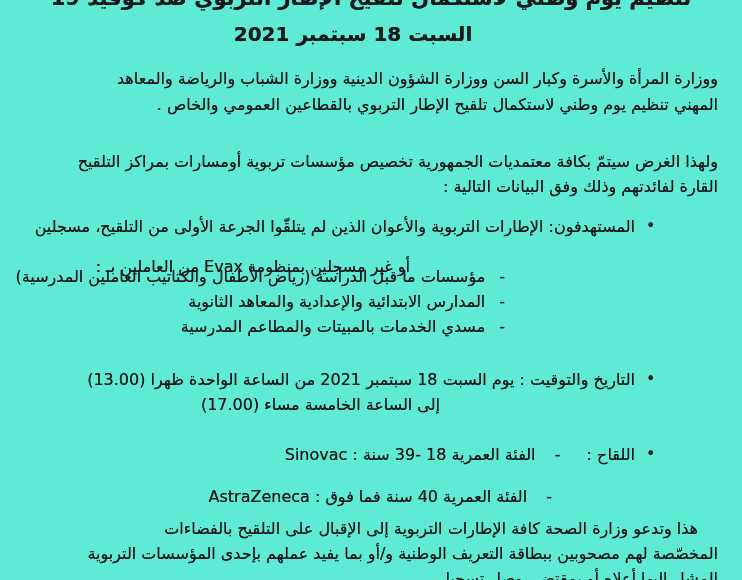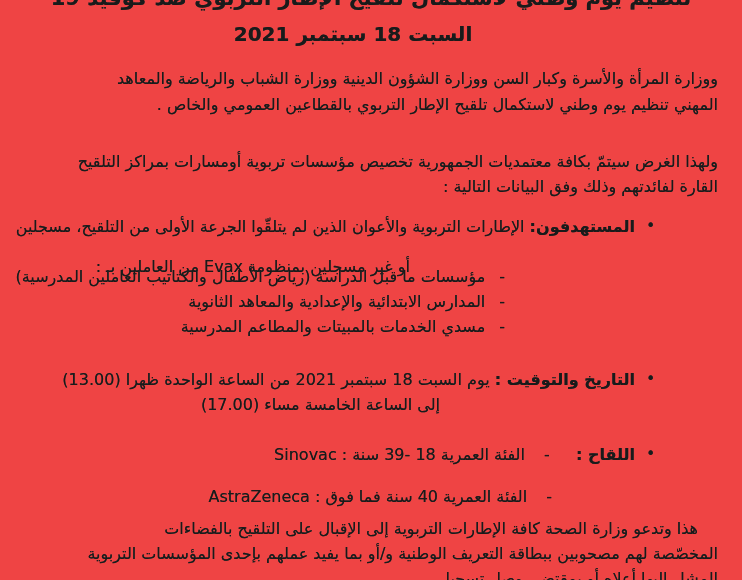--- a/index.html
+++ b/index.html
@@ -1,19 +1,19 @@
 <!DOCTYPE html>
 <html lang="ar" dir="rtl"><head>
 <meta charset="utf-8">
 <style>
   html,body{margin:0;padding:0;background:#ffffff;}
   .page{
     position:relative;
     width:742px;height:580px;
-    background:#ef4444;
+    background:#5eead4;
     overflow:hidden;
     direction:rtl;
     font-family:"DejaVu Sans", sans-serif;
     color:#1a1a1a;
     text-shadow:0 0 0.5px #3a3a3a;
   }
   .line{white-space:nowrap;}
   
   .title-clip{
     position:absolute;top:0;left:0;right:0;height:12px;overflow:hidden;
@@ -31,21 +31,21 @@
   .p-purpose{top:149px;line-height:25px;}
   .indent{padding-right:20px;}
   .bullet-block{position:absolute;right:107px;left:28px;font-size:16px;line-height:25px;}
   .b-targets{top:214px;}
   .b-schedule{top:367px;}
   .b-vaccine{top:442px;}
   .bullet-line{position:relative;white-space:nowrap;}
   .bullet-dot{
     position:absolute;right:-20px;top:0;font-size:15px;line-height:25px;
   }
-  .b-label{font-weight:bold;}
+  .b-label{font-weight:normal;}
   .b-targets .cont-line{padding-right:225px;margin-top:15px;}
   .b-schedule .cont-line{padding-right:195px;}
   .b-vaccine .vac-line2{padding-right:83px;margin-top:17px;}
   .vac-gap{display:inline-block;width:16px;}
   .sub-list{
     position:absolute;top:264px;right:237px;
     font-size:16px;line-height:25px;
   }
   .sub-item{white-space:nowrap;}
   .sub-dash{display:inline-block;margin-left:14px;}

